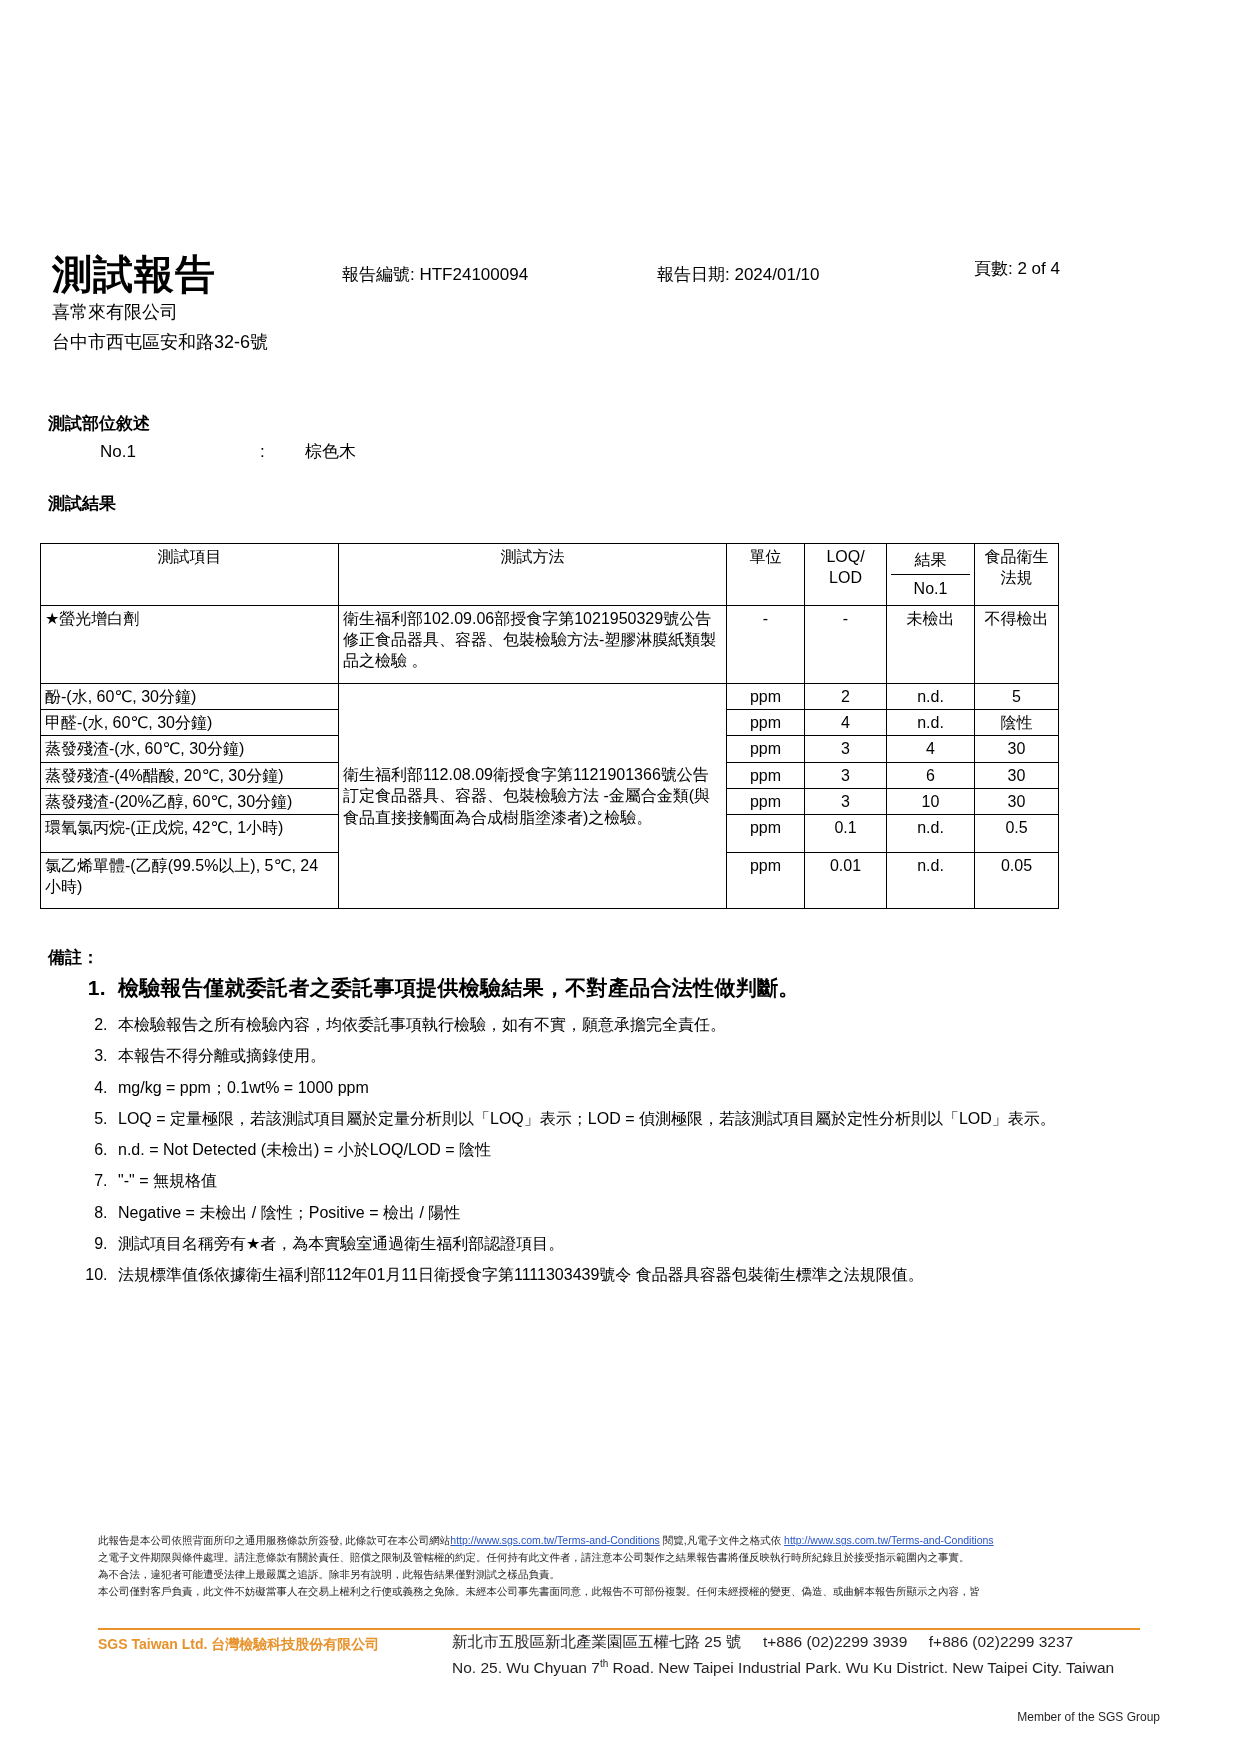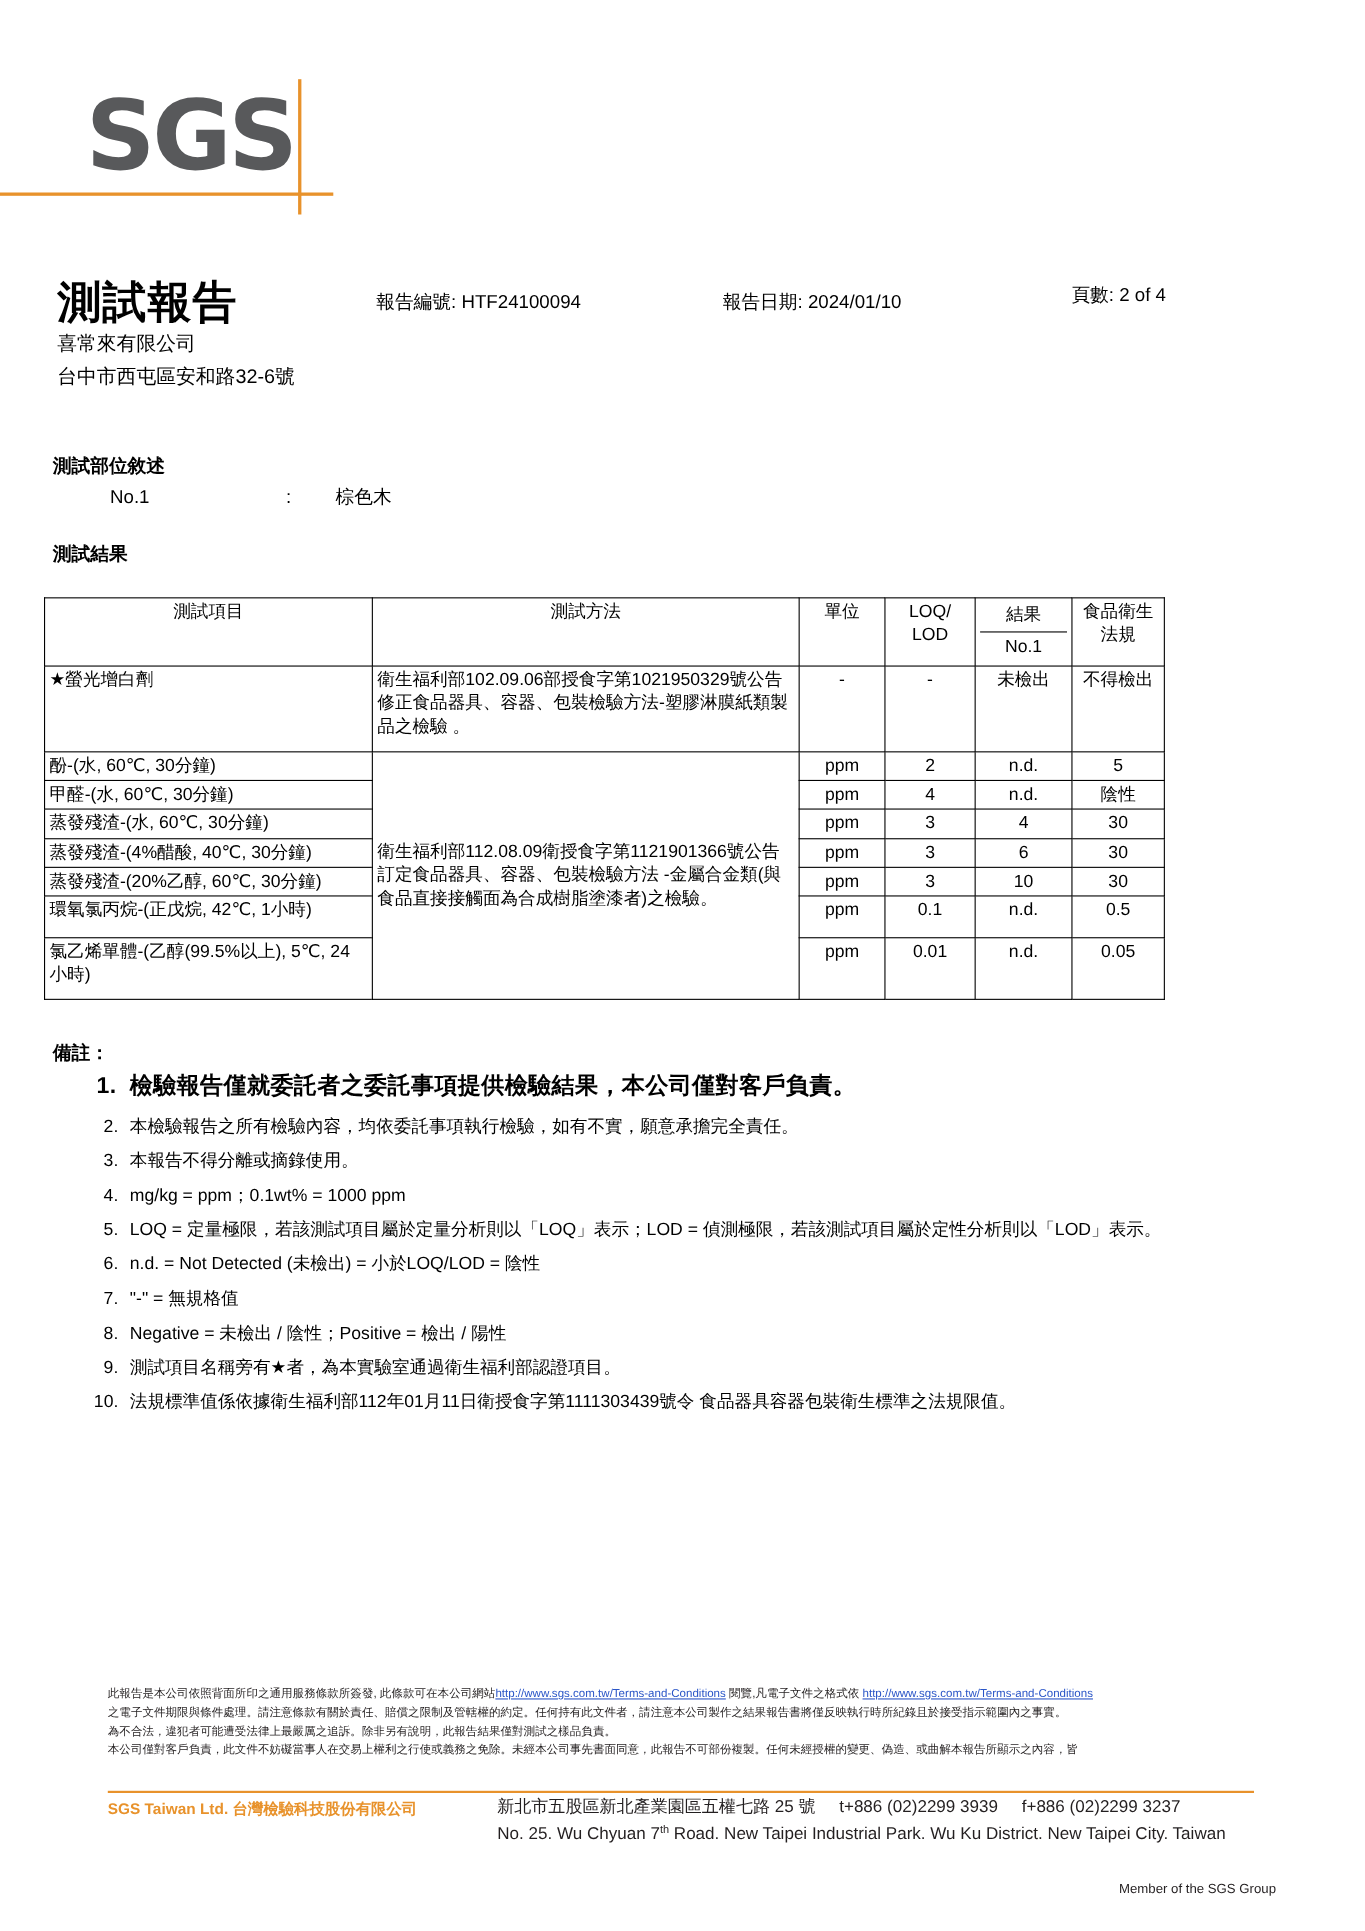--- a/index.html
+++ b/index.html
@@ -91,25 +91,20 @@
   .foot-addr1 { position:absolute; left:452px; top:100px; font-size:15.5px; color:#231f20; }
   .foot-addr2 { position:absolute; left:452px; top:126px; font-size:15.5px; color:#231f20; }
   .foot-addr2 sup { font-size:10px; vertical-align:super; }
   .foot-member { position:absolute; left:0; top:178px; width:1160px; text-align:right; font-size:12px; color:#231f20; }
 </style>
 </head>
 <body>
 
 <div class="page">
 
-  <div class="logo-wrap">
-    <div class="logo-hline"></div>
-    <div class="logo-vline"></div>
-    <div class="logo-text">SGS</div>
-  </div>
 
   <div class="hdr">
     <div class="hdr-row">
       <div class="report-title">測試報告</div>
       <div class="rep-no">報告編號: HTF24100094</div>
       <div class="rep-date">報告日期: 2024/01/10</div>
       <div class="rep-page">頁數: 2 of 4</div>
     </div>
   </div>
   <div class="company">喜常來有限公司</div>
@@ -173,21 +168,21 @@
 
       <tr>
         <td class="c-item">蒸發殘渣-(水, 60℃, 30分鐘)</td>
         <td class="c-unit">ppm</td>
         <td class="c-loq">3</td>
         <td class="c-res">4</td>
         <td class="c-reg">30</td>
       </tr>
 
       <tr>
-        <td class="c-item">蒸發殘渣-(4%醋酸, 40℃, 30分鐘)</td>
+        <td class="c-item">蒸發殘渣-(4%醋酸, 20℃, 30分鐘)</td>
         <td class="c-unit">ppm</td>
         <td class="c-loq">3</td>
         <td class="c-res">6</td>
         <td class="c-reg">30</td>
       </tr>
 
       <tr>
         <td class="c-item">蒸發殘渣-(20%乙醇, 60℃, 30分鐘)</td>
         <td class="c-unit">ppm</td>
         <td class="c-loq">3</td>
@@ -209,21 +204,21 @@
         <td class="c-loq">0.01</td>
         <td class="c-res">n.d.</td>
         <td class="c-reg">0.05</td>
       </tr>
     </tbody>
   </table>
   </div>
 
   <div class="remarks-title">備註：</div>
   <ol class="remarks">
-    <li class="big">檢驗報告僅就委託者之委託事項提供檢驗結果，本公司僅對客戶負責。</li>
+    <li class="big">檢驗報告僅就委託者之委託事項提供檢驗結果，不對產品合法性做判斷。</li>
     <li>本檢驗報告之所有檢驗內容，均依委託事項執行檢驗，如有不實，願意承擔完全責任。</li>
     <li>本報告不得分離或摘錄使用。</li>
     <li>mg/kg = ppm；0.1wt% = 1000 ppm</li>
     <li>LOQ = 定量極限，若該測試項目屬於定量分析則以「LOQ」表示；LOD = 偵測極限，若該測試項目屬於定性分析則以「LOD」表示。</li>
     <li>n.d. = Not Detected (未檢出) = 小於LOQ/LOD  = 陰性</li>
     <li>"-" = 無規格值</li>
     <li>Negative = 未檢出 / 陰性；Positive = 檢出 / 陽性</li>
     <li>測試項目名稱旁有★者，為本實驗室通過衛生福利部認證項目。</li>
     <li>法規標準值係依據衛生福利部112年01月11日衛授食字第1111303439號令 食品器具容器包裝衛生標準之法規限值。</li>
   </ol>

